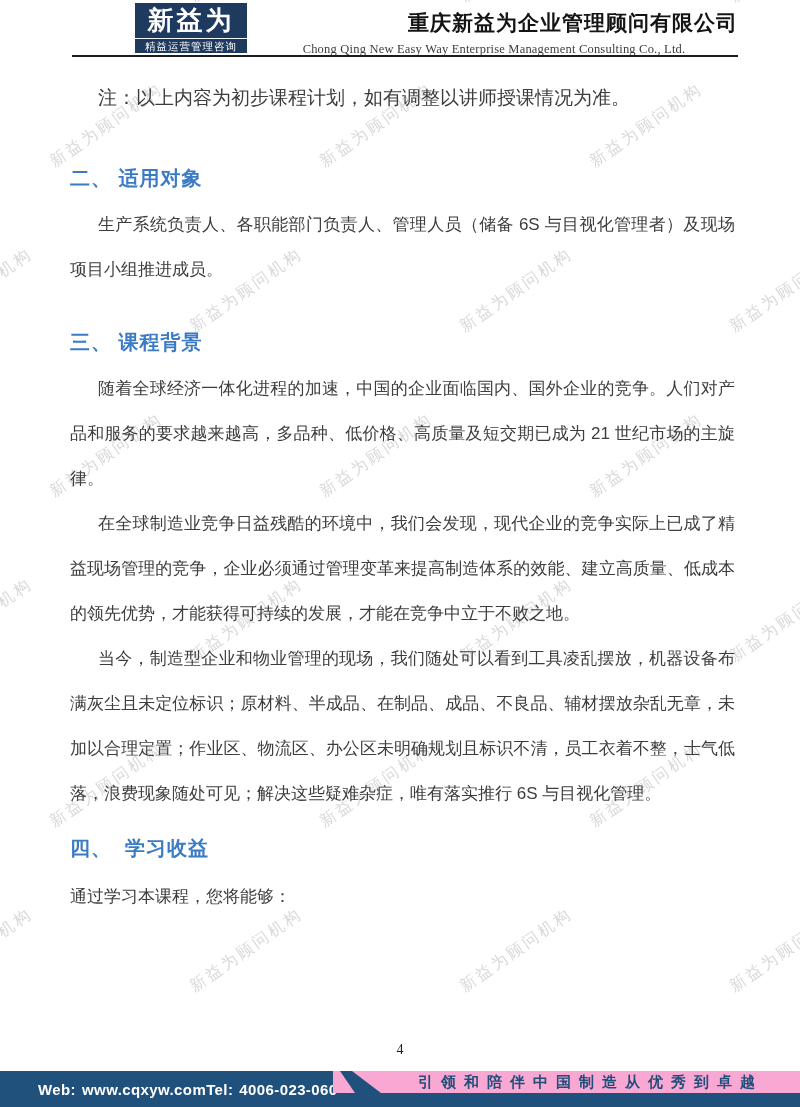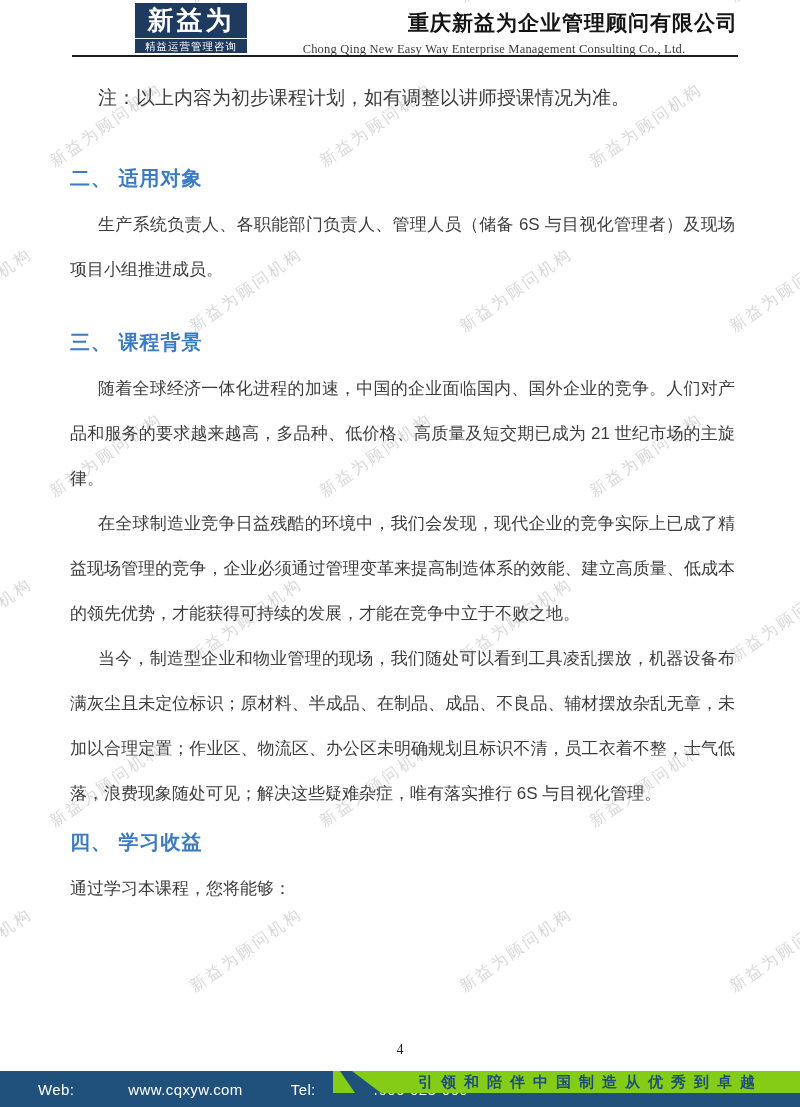--- a/index.html
+++ b/index.html
@@ -54,21 +54,21 @@
   .content{ position:relative; z-index:1; padding:0 65px 0 70px; }
   .note{
     margin-top:28px; font-size:19px; line-height:24px;
     color:var(--body); text-indent:28px;
   }
   .section-title{
     font-size:20px; font-weight:700; color:var(--heading);
     line-height:28px; margin:54px 0 10px 0; letter-spacing:1px;
   }
   .section-title.s1{ margin-top:36px; }
-  .section-title.s2{ margin-top:12px; }
+  .section-title.s2{ margin-top:20px;font-family:Liberation Mono, monospace; }
   .para{
     font-size:17px; line-height:45px; color:var(--body);
     text-align:justify; margin:0;
   }
   .para.indent{ text-indent:28px; }
 
   
   .page-number{
     position:absolute; left:0; right:0; top:1042px; text-align:center;
     font-family:"Liberation Serif","DejaVu Serif",serif;
@@ -76,27 +76,27 @@
   }
 
   
   .footer{
     position:absolute; left:0; right:0; bottom:0; height:36px;
     background:var(--footer-bar); z-index:2;
   }
   .footer-contact{
     position:absolute; left:38px; top:0; height:36px;
     display:flex; align-items:center;
-    color:#ffffff; font-size:15px; font-weight:400; letter-spacing:.4px;gap:48px;
+    color:#ffffff; font-size:15px; font-weight:700; letter-spacing:.4px;
   }
   .footer-contact .sp{ margin-left:6px; }
   .footer-contact .gap{ }
   .slogan-area{
     position:absolute; left:333px; right:0; top:0; height:22px;
-    background:#84cc16;
+    background:#f9a8d4;
   }
   .slogan-wedge{
     position:absolute; left:0; top:0; width:60px; height:100%;
     background:var(--footer-bar);
     clip-path:polygon(7px 0, 19px 0, 48px 100%, 22px 100%);
   }
   .slogan-text{
     position:absolute; left:85px; top:0; line-height:22px;
     font-size:15px; font-weight:700; letter-spacing:8px;
     color:var(--slogan); white-space:nowrap;

